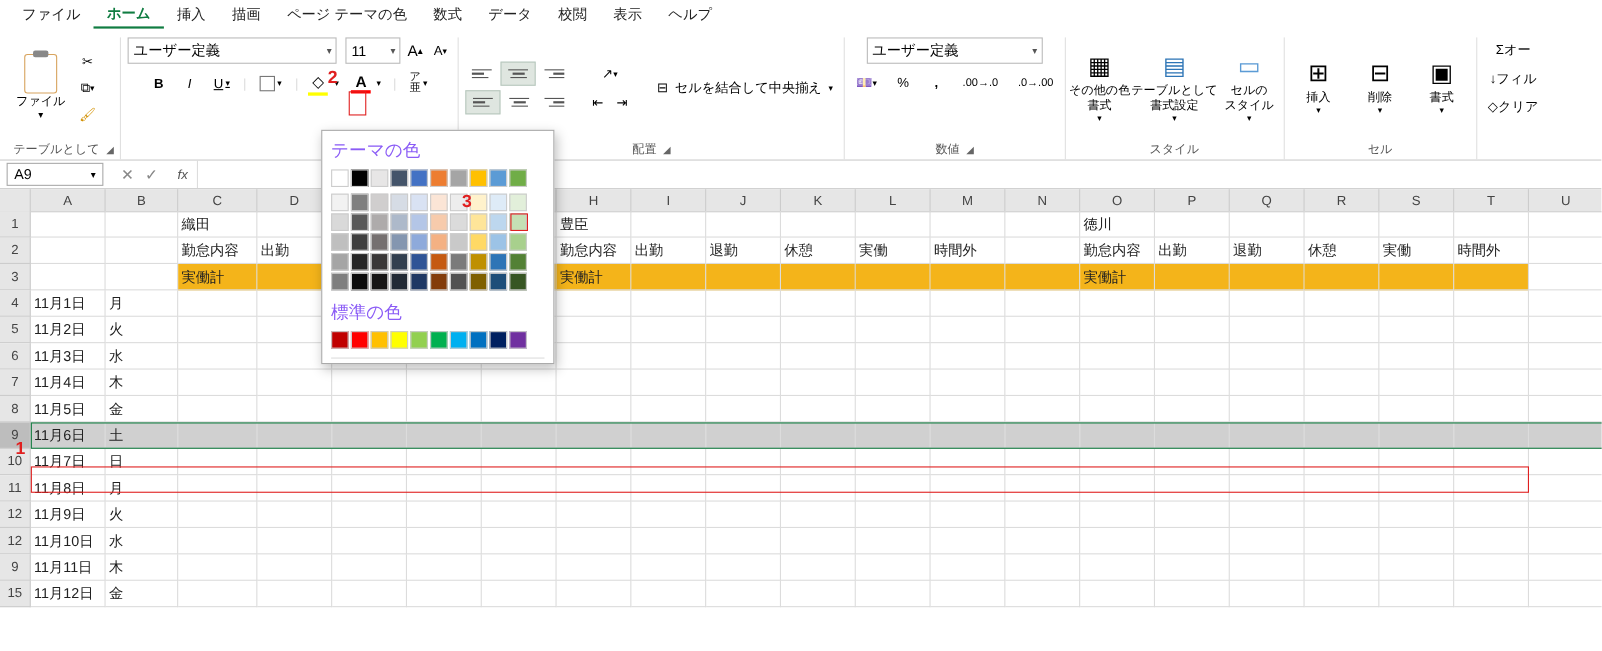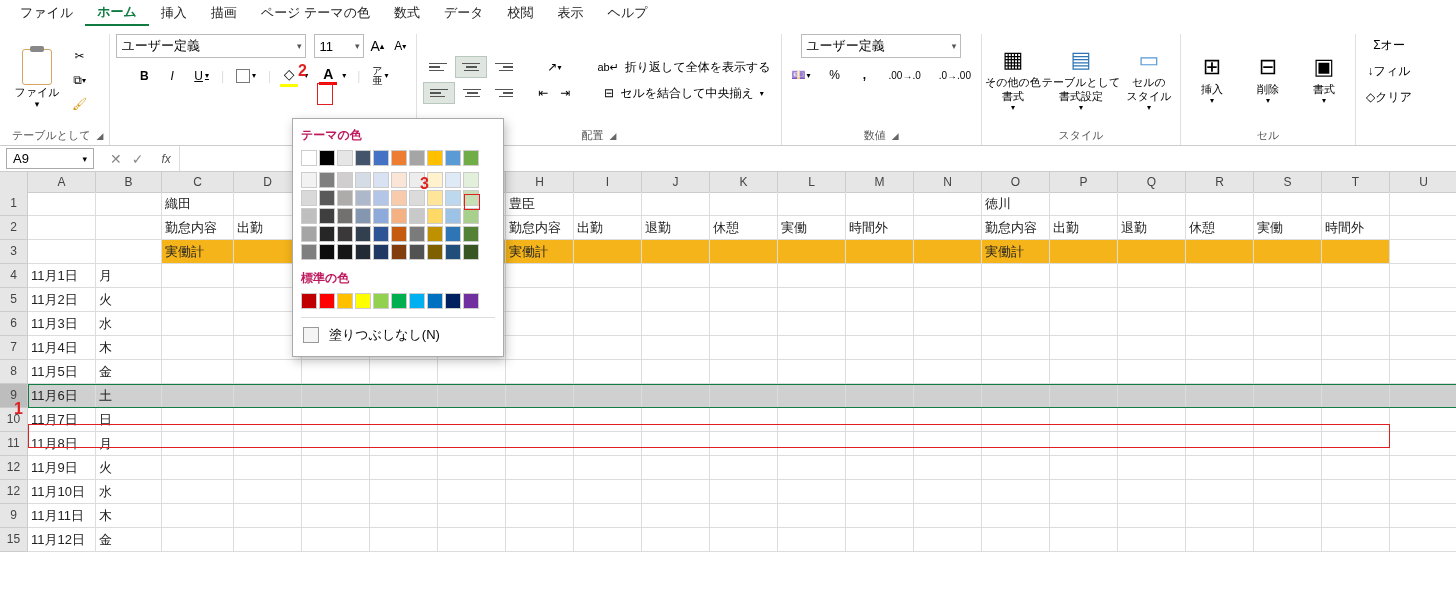--- a/index.html
+++ b/index.html
@@ -57,21 +57,21 @@
     .col-headers { display: grid; grid-template-columns: 28px 68px 66px 72px repeat(18, 68px); background: #e6e6e6; height: 20px; font-size: 12px; color: #444; }
     .col-headers div { border-right: 1px solid #ccc; border-bottom: 1px solid #ccc; text-align: center; line-height: 20px; }
     .grid-body { display: grid; grid-template-columns: 28px 68px 66px 72px repeat(18, 68px); }
     .row-header { background: #e6e6e6; text-align: center; font-size: 12px; color: #444; border-right: 1px solid #ccc; border-bottom: 1px solid #ccc; line-height: 23px; }
     .cell { border-right: 1px solid #dcdcdc; border-bottom: 1px solid #dcdcdc; padding: 1px 3px; font-size: 13px; color: #222; height: 24px; line-height: 21px; white-space: nowrap; overflow: hidden; }
     .orange { background: #f4b41a; }
     .sel-border { position: absolute; border: 1.5px solid #137c41; pointer-events: none; }
 
     
     .color-picker { position: absolute; top: 118px; left: 292px; width: 212px; background: #fff; border: 1px solid #aaa; box-shadow: 2px 4px 10px rgba(0,0,0,.25); z-index: 100; padding: 8px 8px 4px; font-size: 13px; }
-    .color-picker h4 { font-size: 12px; font-weight: bold; margin-bottom: 6px; color: #be185d; }
+    .color-picker h4 { font-size: 16px; font-weight: normal; margin-bottom: 6px; color: #8b5cf6; }
     .color-row { display: flex; gap: 2px; margin-bottom: 2px; }
     .swatch { width: 16px; height: 16px; border: 1px solid #ccc; cursor: pointer; }
     .picker-item { display: flex; align-items: center; gap: 10px; padding: 8px 2px; cursor: pointer; font-size: 13px; }
     .nofill-sw { width: 16px; height: 16px; border: 1px solid #999; background: #f4f4f4; position: relative; }
     .wheel { width: 16px; height: 16px; border-radius: 50%; background: conic-gradient(red,orange,yellow,lime,cyan,blue,magenta,red); }
 
     
     .callout { position: absolute; color: #e02020; font-weight: bold; font-size: 16px; z-index: 200; pointer-events: none; }
     .callout-box { position: absolute; border: 1.5px solid #e02020; z-index: 200; pointer-events: none; }
   </style>
@@ -225,24 +225,20 @@
         <div class="hstack">
           <div class="small-btn">
               <span>⇤</span>
             </div>
           <div class="small-btn">
               <span>⇥</span>
             </div>
         </div>
       </div>
       <div class="vstack" style="gap:4px;margin-left:12px">
-        <div class="hstack small-btn" style="width:auto;padding:0 4px">
-            <span style="font-size:11px;margin-right:4px">ab↵</span>
-            <span>折り返して全体を表示する</span>
-          </div>
         <div class="hstack small-btn" style="width:auto;padding:0 4px">
             <span style="font-size:12px;margin-right:4px">⊟</span>
             <span>セルを結合して中央揃え</span>
             <span style="font-size:8px;margin-left:4px">▾</span>
           </div>
       </div>
     </div>
     <div class="group-label">
         <span>配置</span>
         <span class="dlg-launcher">◢</span>
@@ -798,24 +794,20 @@
       <div class="swatch" style="background: rgb(255, 192, 0);"></div>
       <div class="swatch" style="background: rgb(255, 255, 0);"></div>
       <div class="swatch" style="background: rgb(146, 208, 80);"></div>
       <div class="swatch" style="background: rgb(0, 176, 80);"></div>
       <div class="swatch" style="background: rgb(0, 176, 240);"></div>
       <div class="swatch" style="background: rgb(0, 112, 192);"></div>
       <div class="swatch" style="background: rgb(0, 32, 96);"></div>
       <div class="swatch" style="background: rgb(112, 48, 160);"></div>
     </div>
   <div style="border-top:1px solid #ddd;margin-top:8px"></div>
-  <div class="picker-item">
-    <span class="nofill-sw"></span>
-    <span>塗りつぶしなし(N)</span>
-  </div>
 </div>
 
 <div class="callout" style="top:400px;left:14px">1</div>
 <div class="callout-box" style="top:424px;left:28px;width:1362px;height:24px"></div>
 <div class="callout" style="top:62px;left:298px">2</div>
 <div class="callout-box" style="top:83px;left:317px;width:16px;height:22px"></div>
 <div class="callout" style="top:175px;left:420px">3</div>
 <div class="callout-box" style="top:194px;left:464px;width:16px;height:16px"></div>
 
 </body></html>

